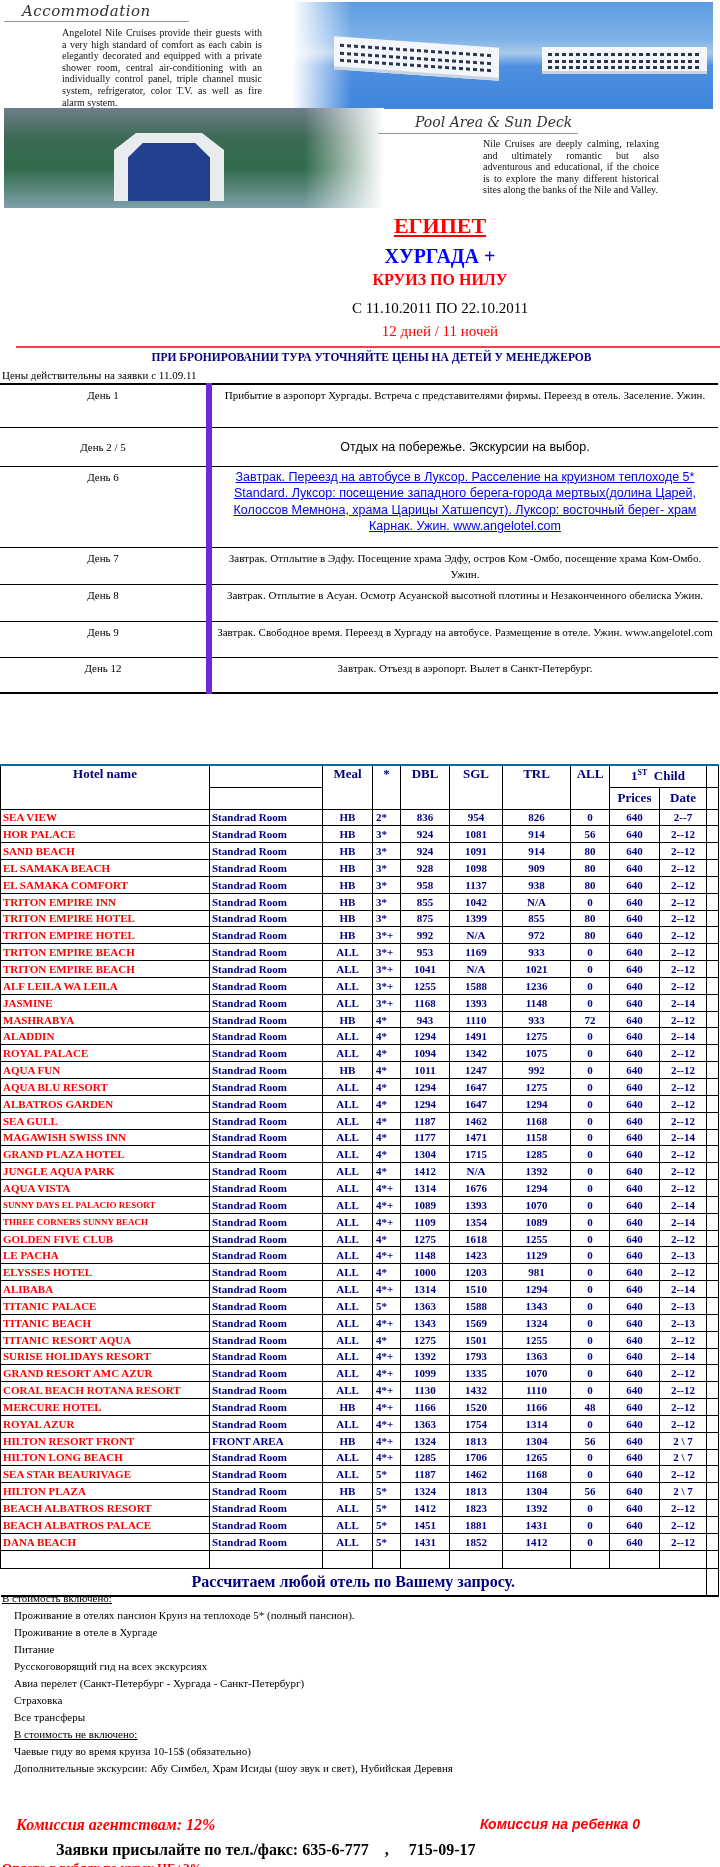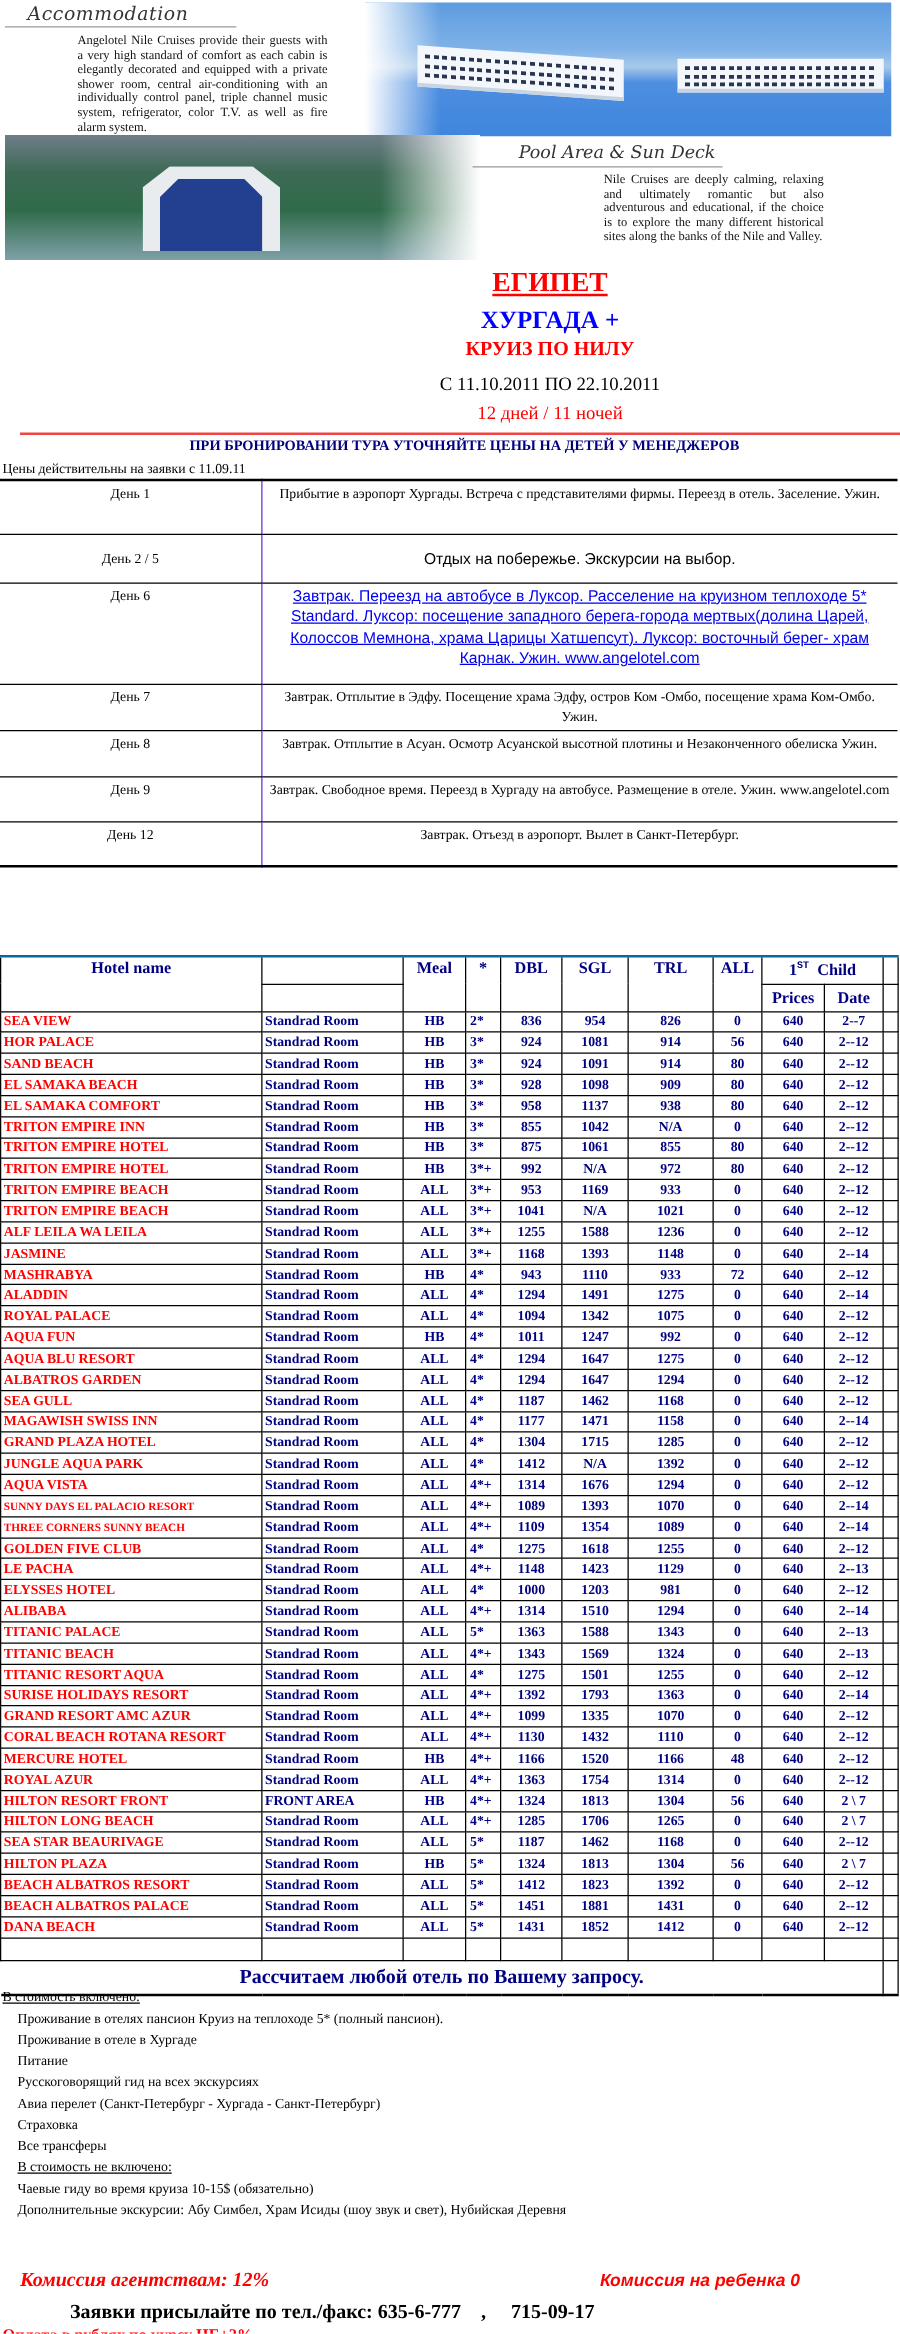--- a/index.html
+++ b/index.html
@@ -34,39 +34,39 @@
   .t-cruise { position: absolute; left: 0; width: 880px; top: 271px; text-align: center; font-weight: bold; font-size: 16px; color: #ff0000; }
   .t-dates { position: absolute; left: 0; width: 880px; top: 300px; text-align: center; font-size: 15px; color: #000; font-family: "Liberation Serif", serif; }
   .t-nights { position: absolute; left: 0; width: 880px; top: 323px; text-align: center; font-size: 15px; color: #ff0000; }
 
   .notice { position: absolute; left: 16px; top: 346px; width: 712px; height: 20px; border-top: 2px solid #ef4444; border-right: 1px solid #000; box-sizing: border-box; text-align: center; font-weight: bold; font-size: 11.5px; color: #000080; line-height: 19px; }
   .valid { position: absolute; left: 2px; top: 369px; font-size: 11px; color: #000; }
 
   
   .itin { position: absolute; left: 0; top: 383px; width: 718px; border-collapse: collapse; border-top: 2px solid #000; border-bottom: 2px solid #000; }
   .itin td { border-bottom: 1px solid #000; vertical-align: top; padding: 2px 4px; font-size: 11px; line-height: 16px; text-align: center; box-sizing: border-box; }
-  .itin td.day { width: 209px; border-right: 1px solid #6d28d9; }
+  .itin td.day { width: 209px; border-right: 6px solid #6d28d9; }
   .itin td.big { font-family: "Liberation Sans", sans-serif; font-size: 12.5px; vertical-align: middle; margin-top: 36px; }
   .itin td.link { font-family: "Liberation Sans", sans-serif; font-size: 12.5px; line-height: 16.5px; }
   .itin td.link a { color: #0000ee; text-decoration: underline; }
   .itin tr:last-child td { border-bottom: none; }
 
   
   .prices { position: absolute; left: 0; top: 746px; width: 718px; border-collapse: collapse; table-layout: fixed; border-top: 2px solid #0369a1; border-bottom: 2px solid #000; margin-top: 18px; }
   .prices th, .prices td { border: 1px solid #000; padding: 0 2px; white-space: nowrap; overflow: hidden; box-sizing: border-box; }
   .prices th { color: #000080; font-weight: bold; font-size: 13px; height: 22px; text-align: center; }
   .prices th.hname { text-align: center; }
   .prices td { height: 16.85px; font-size: 11px; font-weight: bold; color: #000080; text-align: center; line-height: 14px; }
   .prices td.hn { color: #ff0000; text-align: left; font-size: 11px; }
   .prices td.hn.small { font-size: 9px; }
   .prices td.room { text-align: left; }
   .prices td.star { text-align: left; padding-left: 3px; }
   .prices tr.empty td { height: 18px; }
   .prices td.request { font-size: 16px; font-weight: bold; color: #000080; height: 28px; text-align: center; border-right: 1px solid #000; }
-  .prices sup { font-size: 8px; font-family: Liberation Mono, monospace; }
+  .prices sup { font-size: 8px; }
 
   
   .inc { position: absolute; left: 2px; top: 1590px; width: 712px; font-size: 11px; line-height: 17px; color: #000; }
   .inc .hdr { text-decoration: underline; }
   .inc .item { padding-left: 12px; }
   .comm { position: absolute; top: 1816px; font-family: "Liberation Sans", sans-serif; font-weight: bold; font-size: 15px; color: #ff0000; font-style: italic; }
   .comm1 { left: 16px; font-family: "Liberation Serif", serif; font-size: 16px; }
   .comm2 { left: 452px; font-size: 14px; padding-left: 28px; }
   .phone { position: absolute; left: 56px; top: 1841px; font-weight: bold; font-size: 16px; color: #000; white-space: pre; }
   .pay { position: absolute; left: 2px; top: 1860px; font-weight: bold; font-size: 13px; color: #ff0000; }
@@ -257,21 +257,21 @@
         <td>640</td>
         <td>2--12</td>
         <td></td>
       </tr>
       <tr>
         <td class="hn">TRITON EMPIRE HOTEL</td>
         <td class="room">Standrad Room</td>
         <td>HB</td>
         <td class="star">3*</td>
         <td>875</td>
-        <td>1061</td>
+        <td>1399</td>
         <td>855</td>
         <td>80</td>
         <td>640</td>
         <td>2--12</td>
         <td></td>
       </tr>
       <tr>
         <td class="hn">TRITON EMPIRE HOTEL</td>
         <td class="room">Standrad Room</td>
         <td>HB</td>

